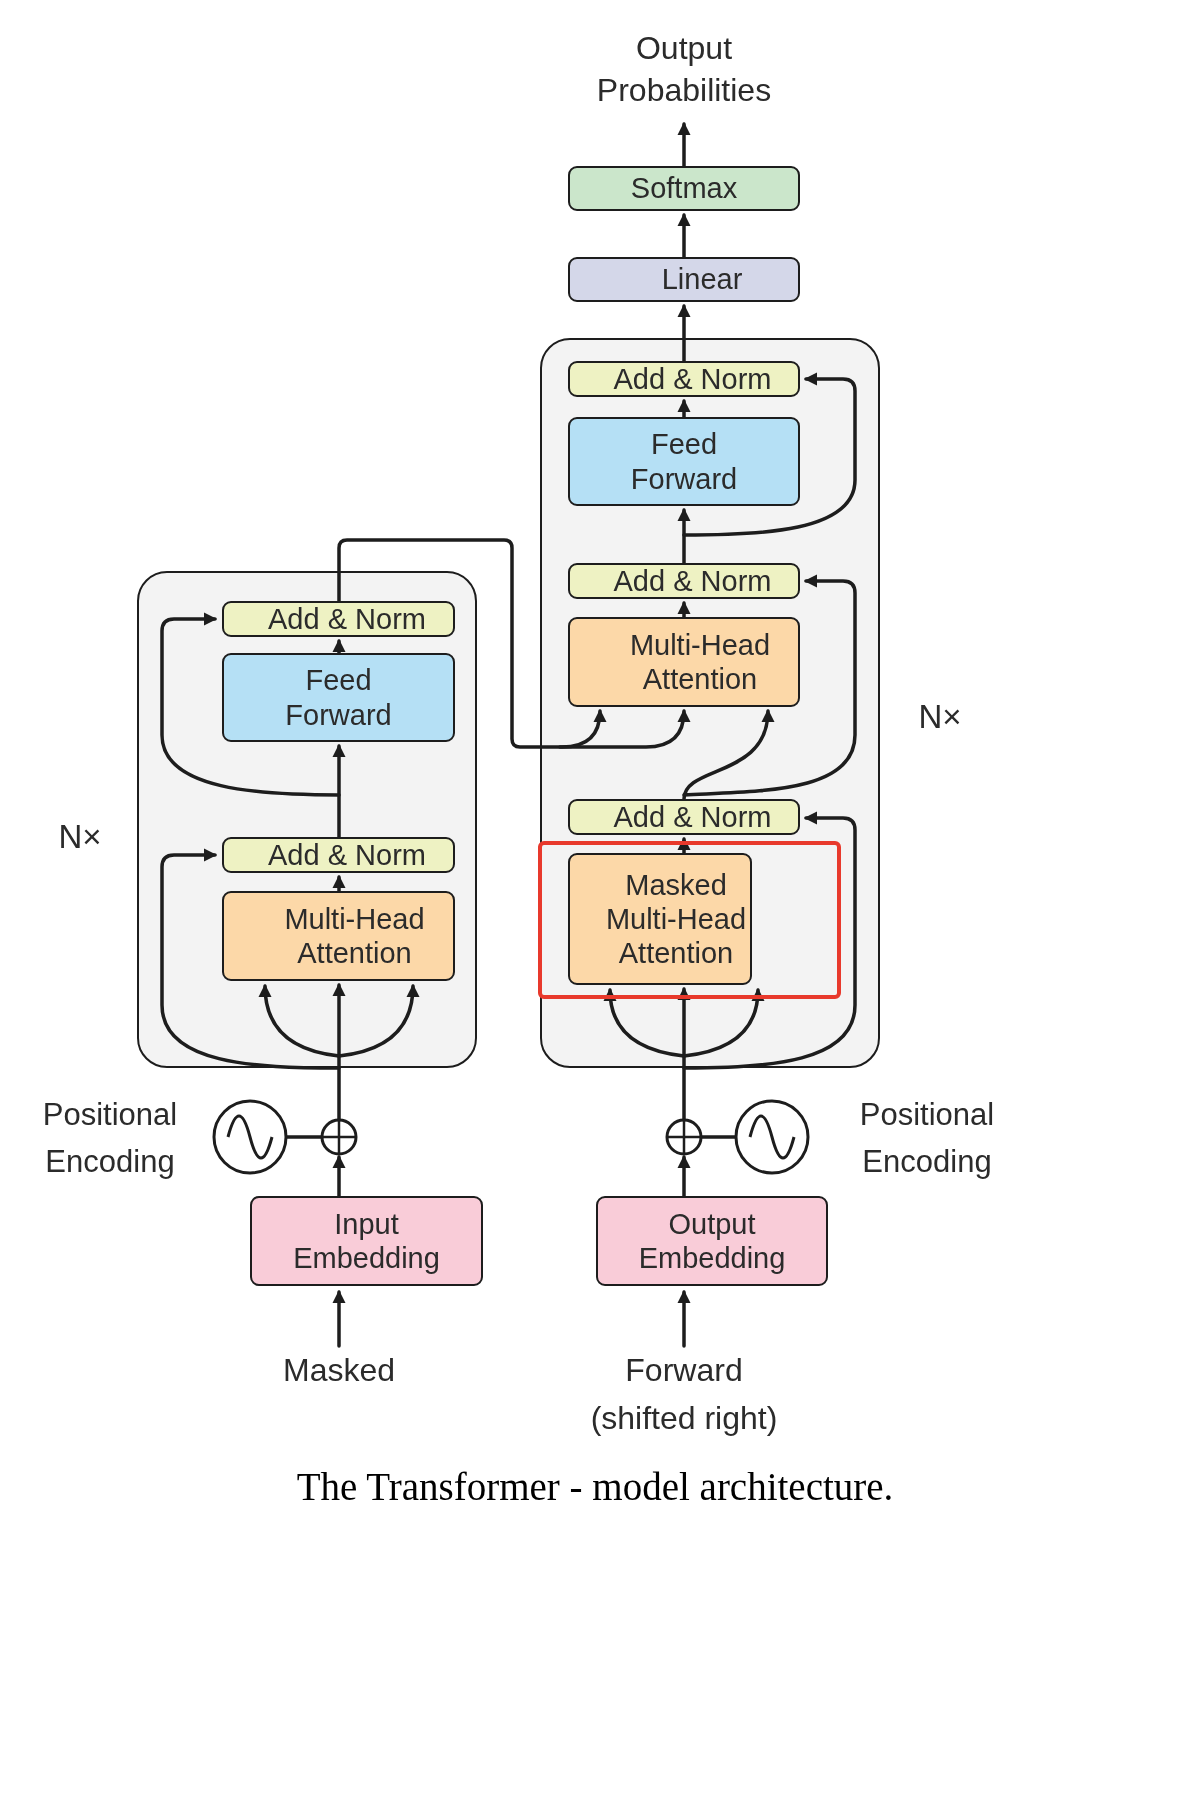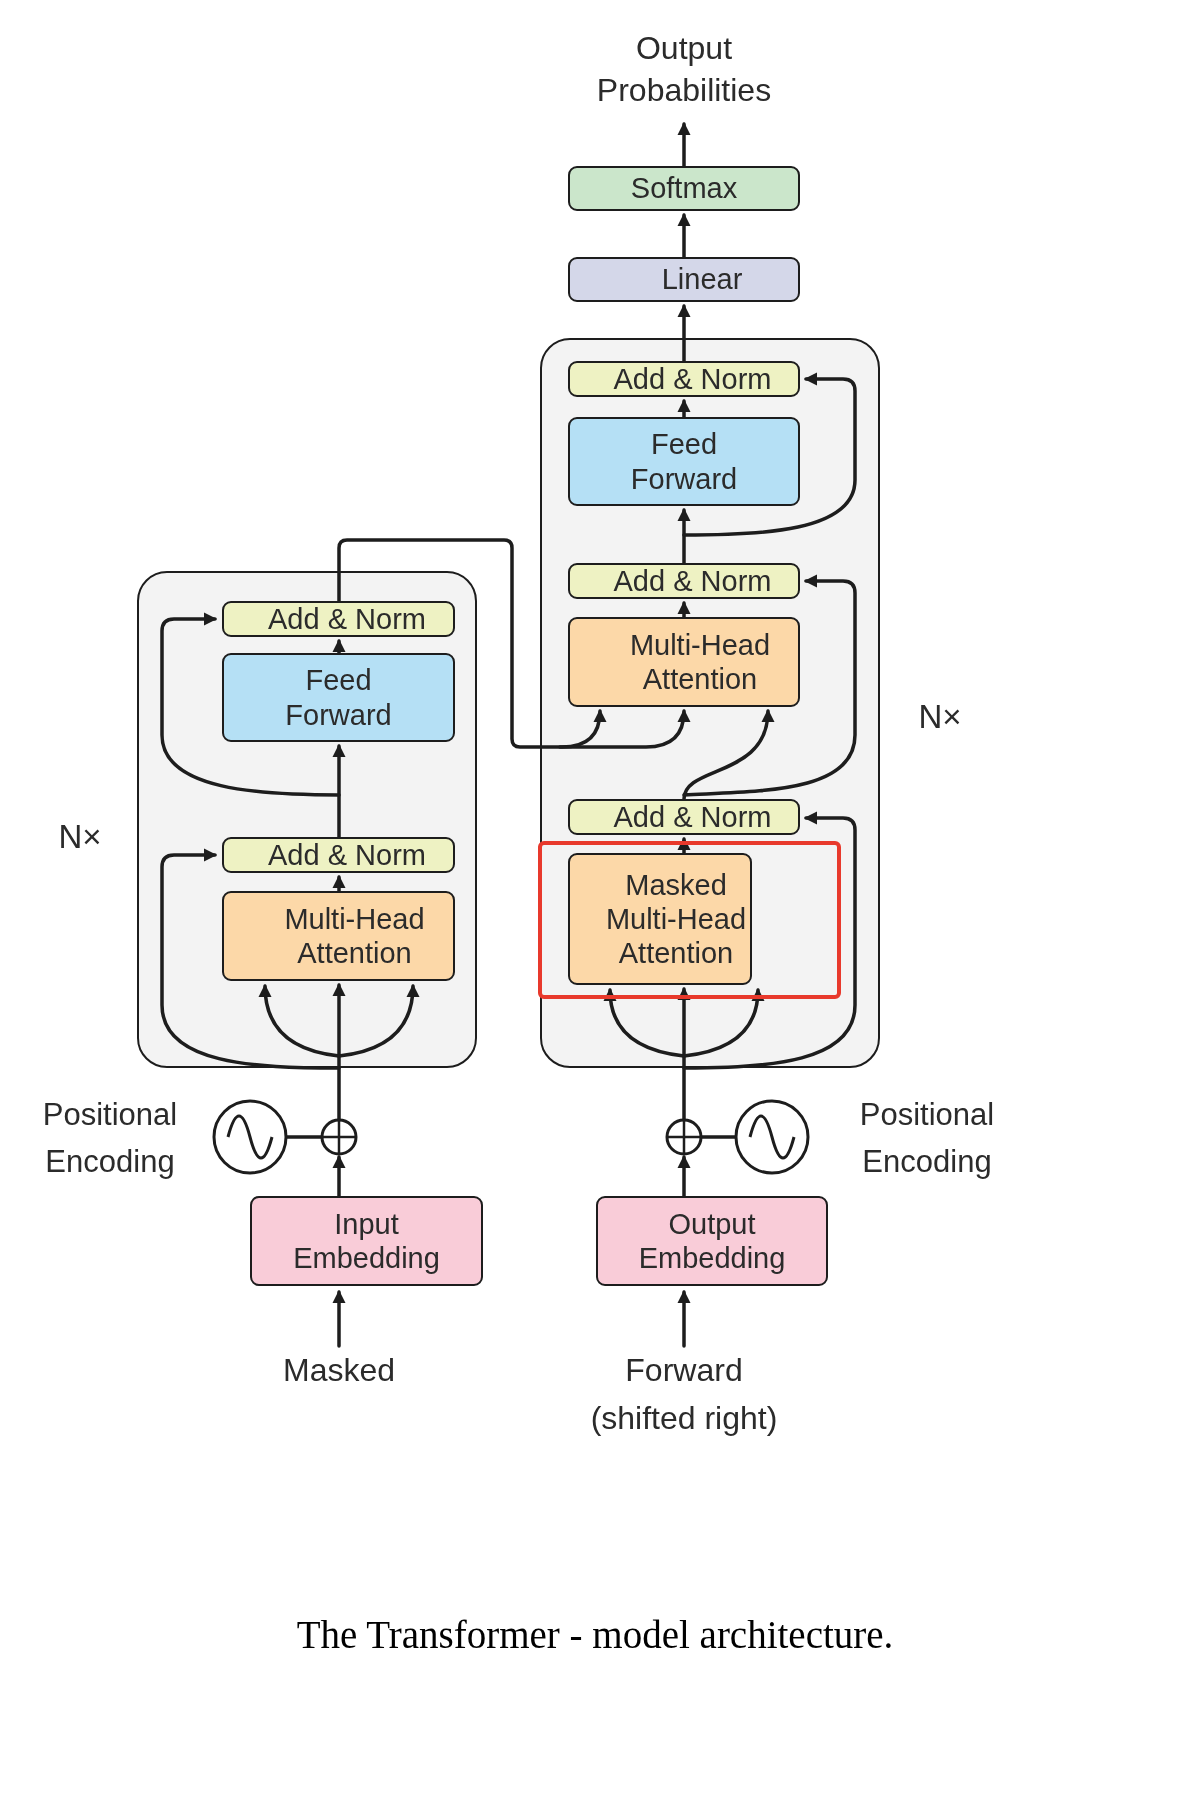--- a/index.html
+++ b/index.html
@@ -63,21 +63,21 @@
     white-space:pre-line;
     text-align:center;
     font-size:32px;
     line-height:1.5;
     color:#2b2b2b;
     z-index:4;
   }
   .nx{ font-size:33px; }
   #caption{
     position:absolute;
-    left:0; top:1612px;
+    left:0; top:1464px;
     width:1190px;
     text-align:center;
     font-family:"Liberation Serif","DejaVu Serif",serif;
     font-size:39px;
     color:#000000;
     z-index:4;
   }
   #highlight-box{
     position:absolute;
     left:538px; top:841px;

